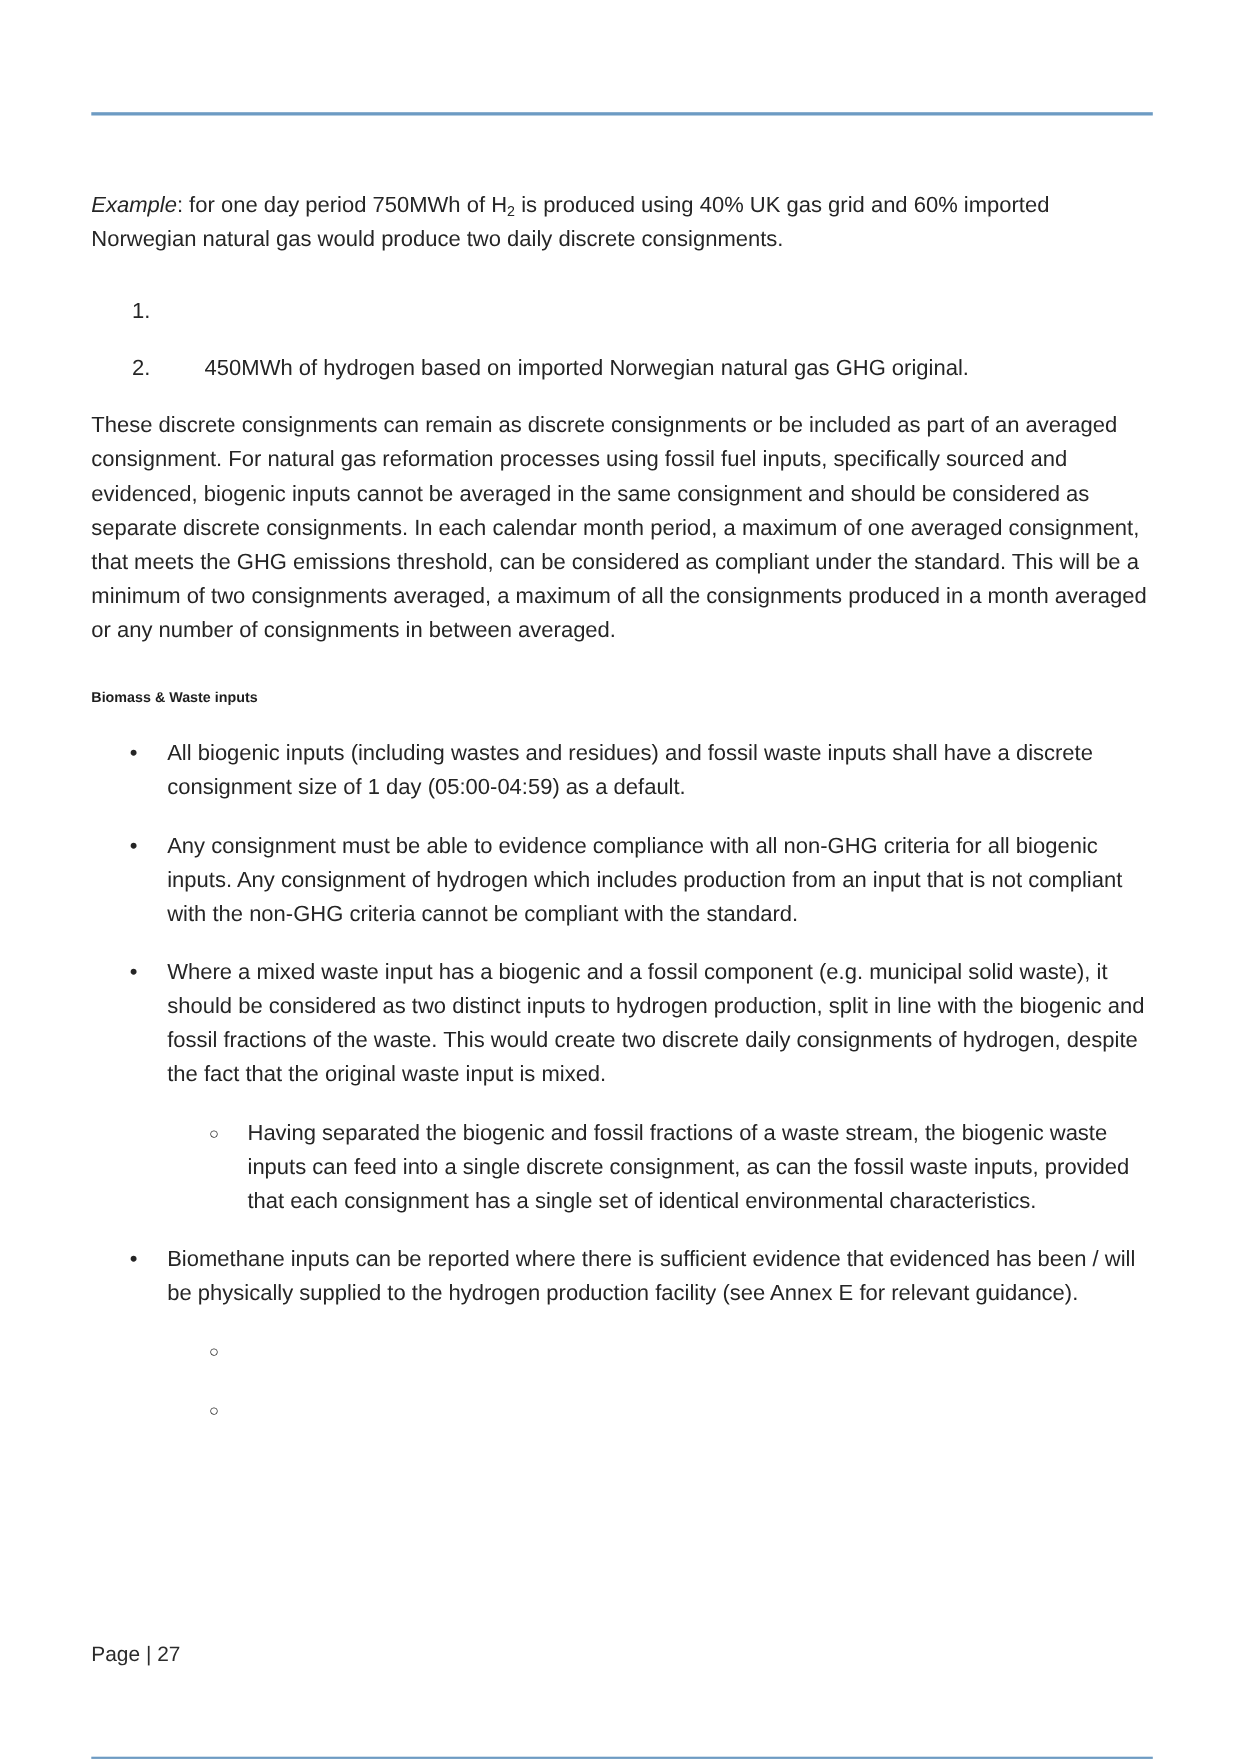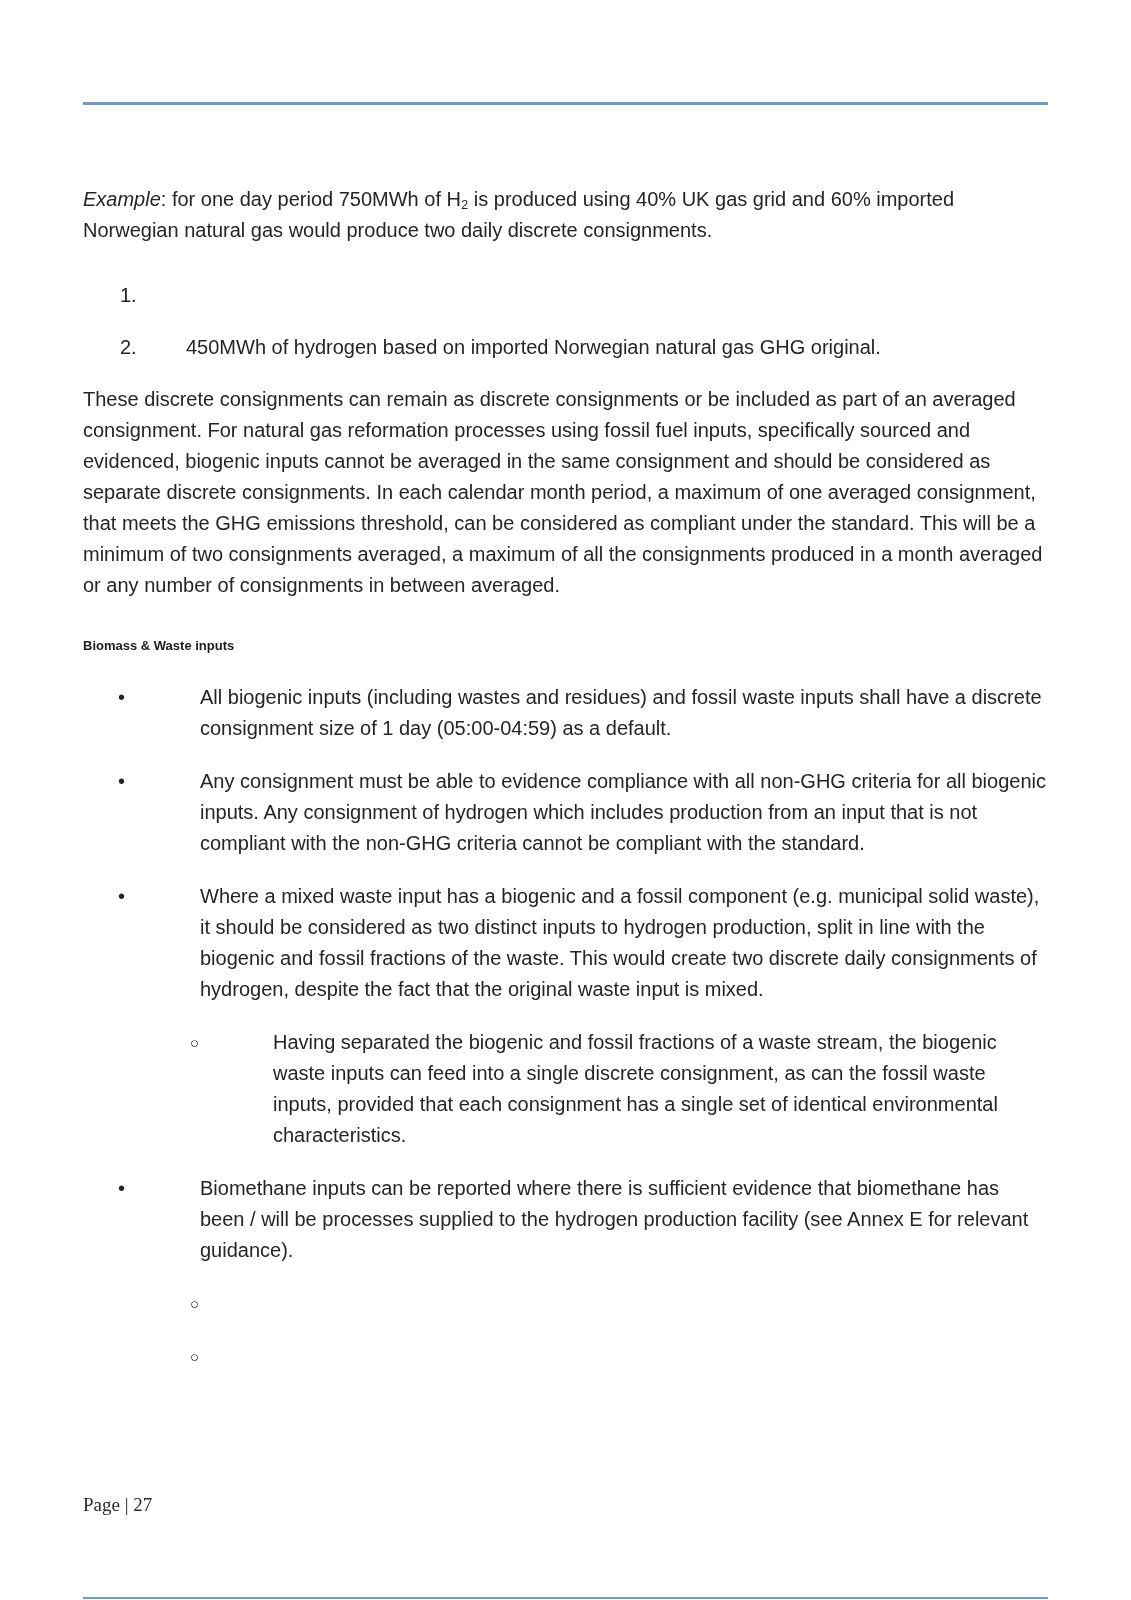--- a/index.html
+++ b/index.html
@@ -34,21 +34,21 @@
     height: 2px;
     background: #6d9bc3;
   }
   .content {
     position: absolute;
     left: 83px;
     top: 168px;
     width: 965px;
   }
   .para {
-    margin: 16px 0 34px 0;
+    margin: 4px 0 34px 0;
   }
   .example-lead {
     font-style: italic;
   }
   sub.chem {
     font-size: 13px;
     line-height: 0;
     position: relative;
     top: 3px;
     vertical-align: baseline;
@@ -89,30 +89,28 @@
   .bullet.l2 {
     padding-left: 107px;
   }
   .bullet.l2 .marker {
     flex: none;
     width: 35px;
     font-size: 15px;
   }
   .bullet .btext {
     flex: 1;
-    margin-left: 48px;
   }
   .footer {
     position: absolute;
     left: 83px;
     top: 1489px;
     font-size: 19px;
     line-height: 31px;
     color: #2b2b2b;
-    font-family: Liberation Serif, serif;
   }
 </style>
 </head>
 <body>
 
 <div class="page">
 
   <div class="header-rule"></div>
 
   <div class="content">
@@ -147,21 +145,21 @@
       <span class="btext">Where a mixed waste input has a biogenic and a fossil component (e.g. municipal solid waste), it should be considered as two distinct inputs to hydrogen production, split in line with the biogenic and fossil fractions of the waste. This would create two discrete daily consignments of hydrogen, despite the fact that the original waste input is mixed.</span>
     </div>
 
     <div class="bullet l2">
       <span class="marker">○</span>
       <span class="btext">Having separated the biogenic and fossil fractions of a waste stream, the biogenic waste inputs can feed into a single discrete consignment, as can the fossil waste inputs, provided that each consignment has a single set of identical environmental characteristics.</span>
     </div>
 
     <div class="bullet l1">
       <span class="marker">•</span>
-      <span class="btext">Biomethane inputs can be reported where there is sufficient evidence that biomethane has been / will be processes supplied to the hydrogen production facility (see Annex E for relevant guidance).</span>
+      <span class="btext">Biomethane inputs can be reported where there is sufficient evidence that evidenced has been / will be physically supplied to the hydrogen production facility (see Annex E for relevant guidance).</span>
     </div>
 
     <div class="bullet l2">
       <span class="marker">○</span>
     </div>
 
     <div class="bullet l2">
       <span class="marker">○</span>
     </div>
 

